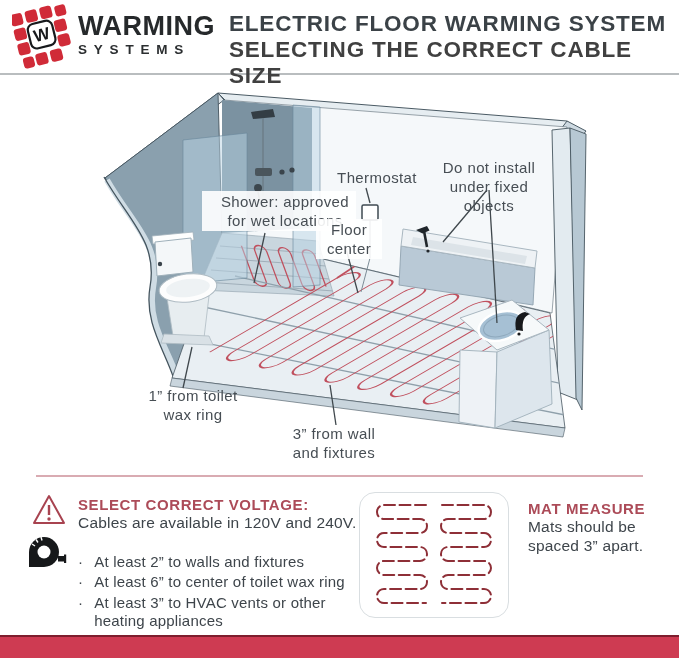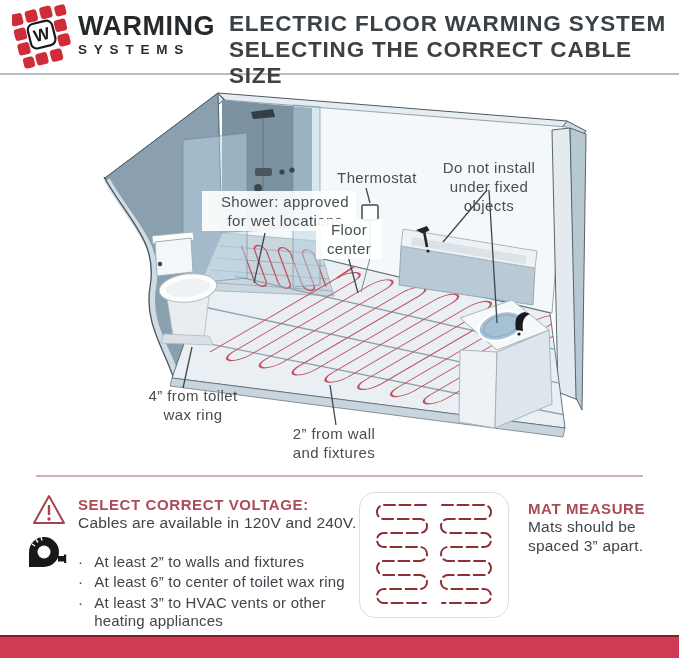--- a/index.html
+++ b/index.html
@@ -183,23 +183,23 @@
     </svg>
 
     <div class="lbl bg" style="left:202px;top:116px;width:136px;padding-left:15px;">Shower: approved
 for wet locations</div>
     <div class="lbl" style="left:336px;top:93px;width:82px;">Thermostat</div>
     <div class="lbl bg" style="left:316px;top:144px;width:60px;">Floor
 center</div>
     <div class="lbl" style="left:437px;top:68px;width:104px;margin-top:15px;">Do not install
 under fixed
 objects</div>
-    <div class="lbl" style="left:128px;top:311px;width:130px;">4” from toilet
+    <div class="lbl" style="left:128px;top:311px;width:130px;">1” from toilet
 wax ring</div>
-    <div class="lbl" style="left:281px;top:349px;width:106px;">2” from wall
+    <div class="lbl" style="left:281px;top:349px;width:106px;">3” from wall
 and fixtures</div>
   </div>
 
   <div class="tips">
     <div class="pink-divider"></div>
 
     <svg class="tip-icon" style="left:30px;top:17px;" width="38" height="36" viewBox="0 0 38 36">
       <path d="M19 4 L34 31 L4 31 Z" fill="none" stroke="#a84350" stroke-width="2" stroke-linejoin="round"></path>
       <line x1="19" y1="13" x2="19" y2="23" stroke="#a84350" stroke-width="2.4"></line>
       <circle cx="19" cy="27" r="1.7" fill="#a84350"></circle>

